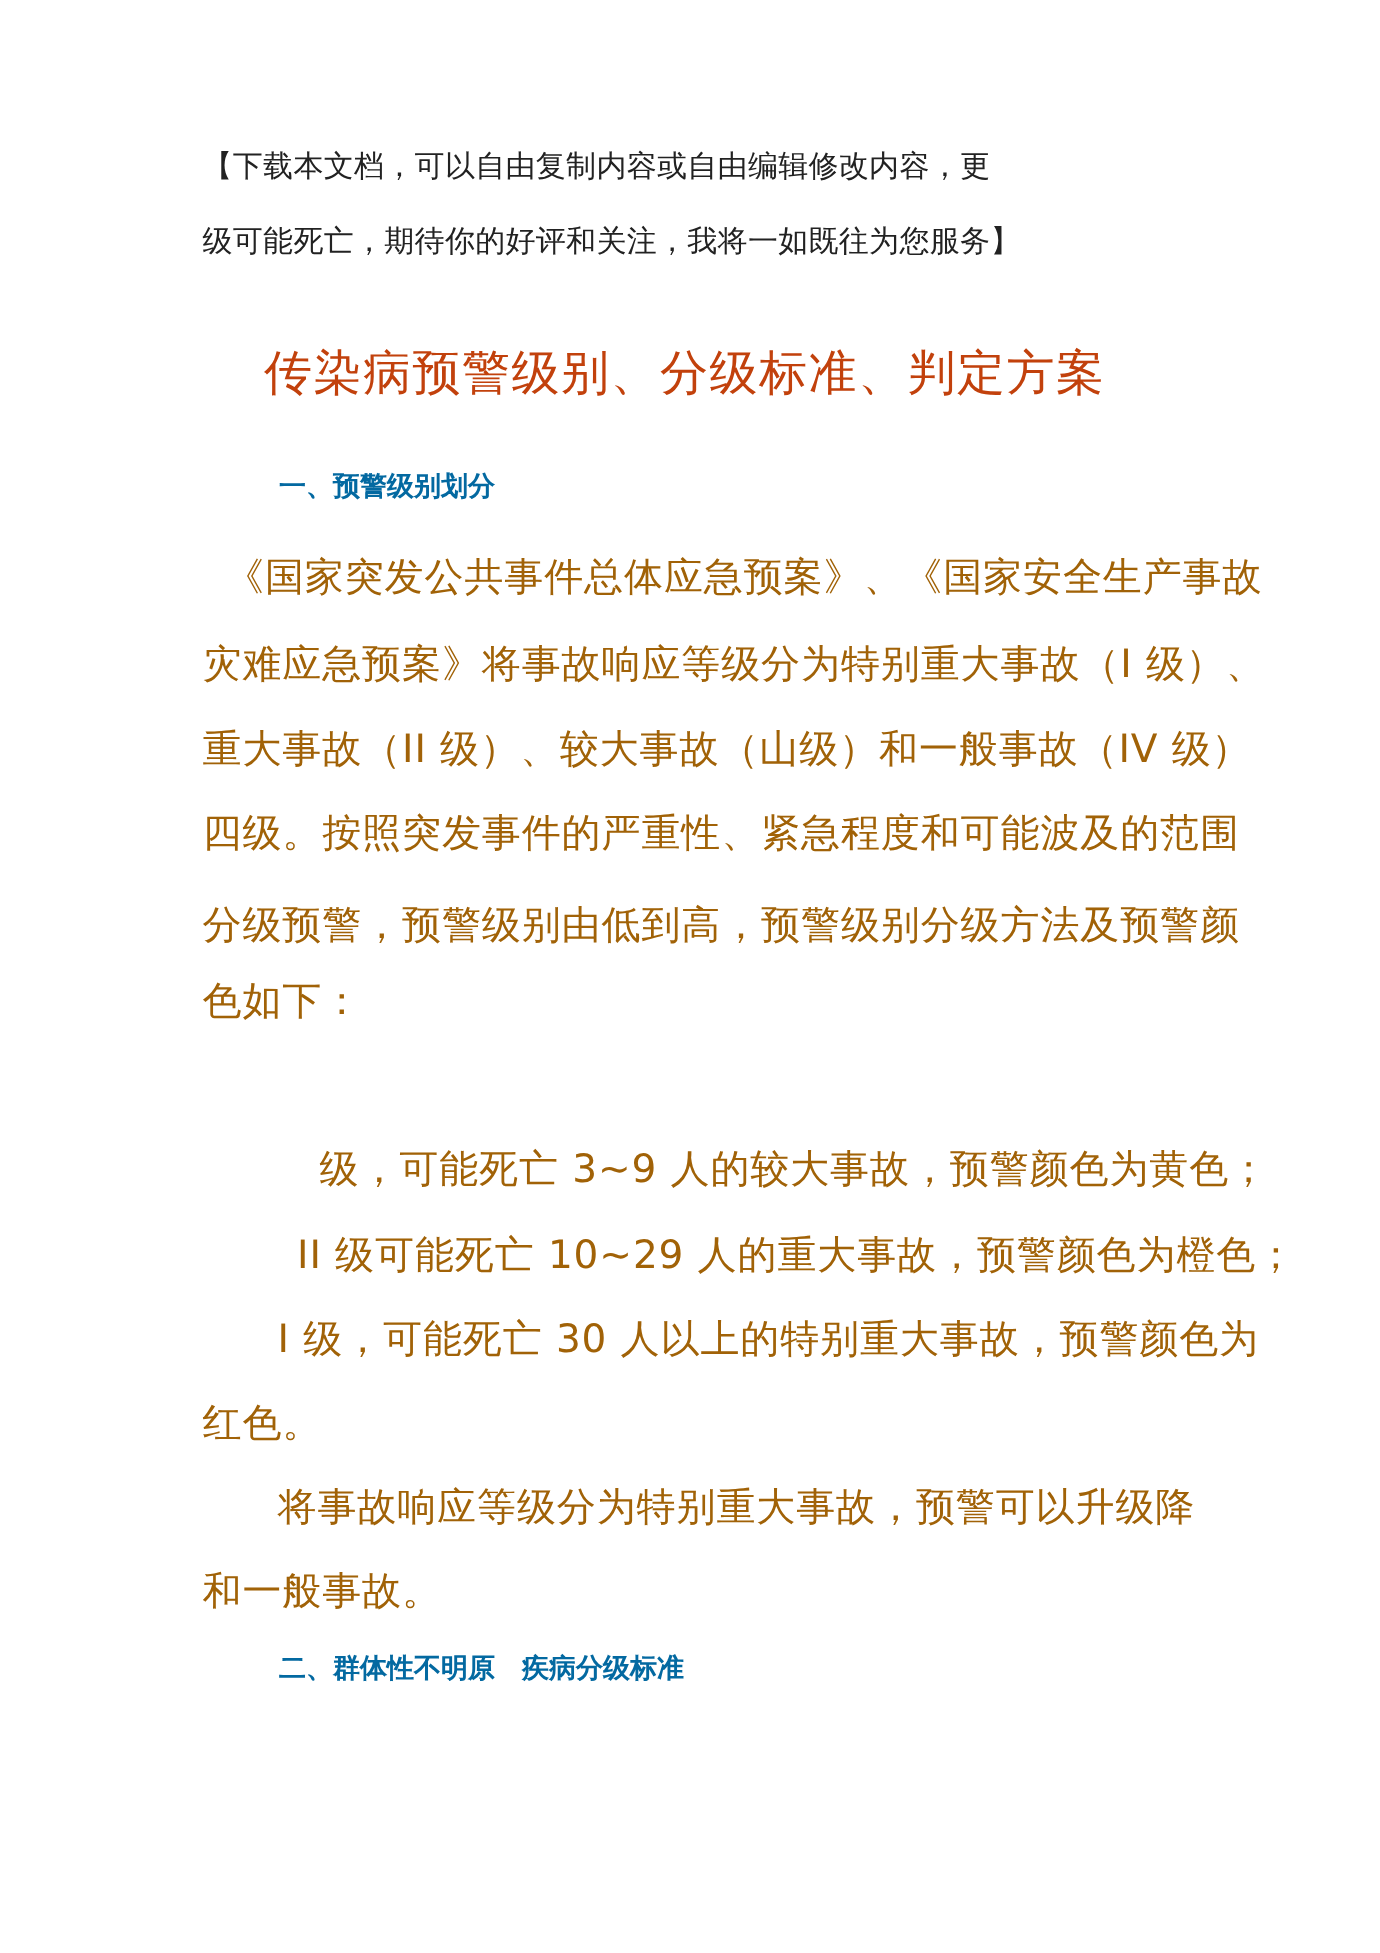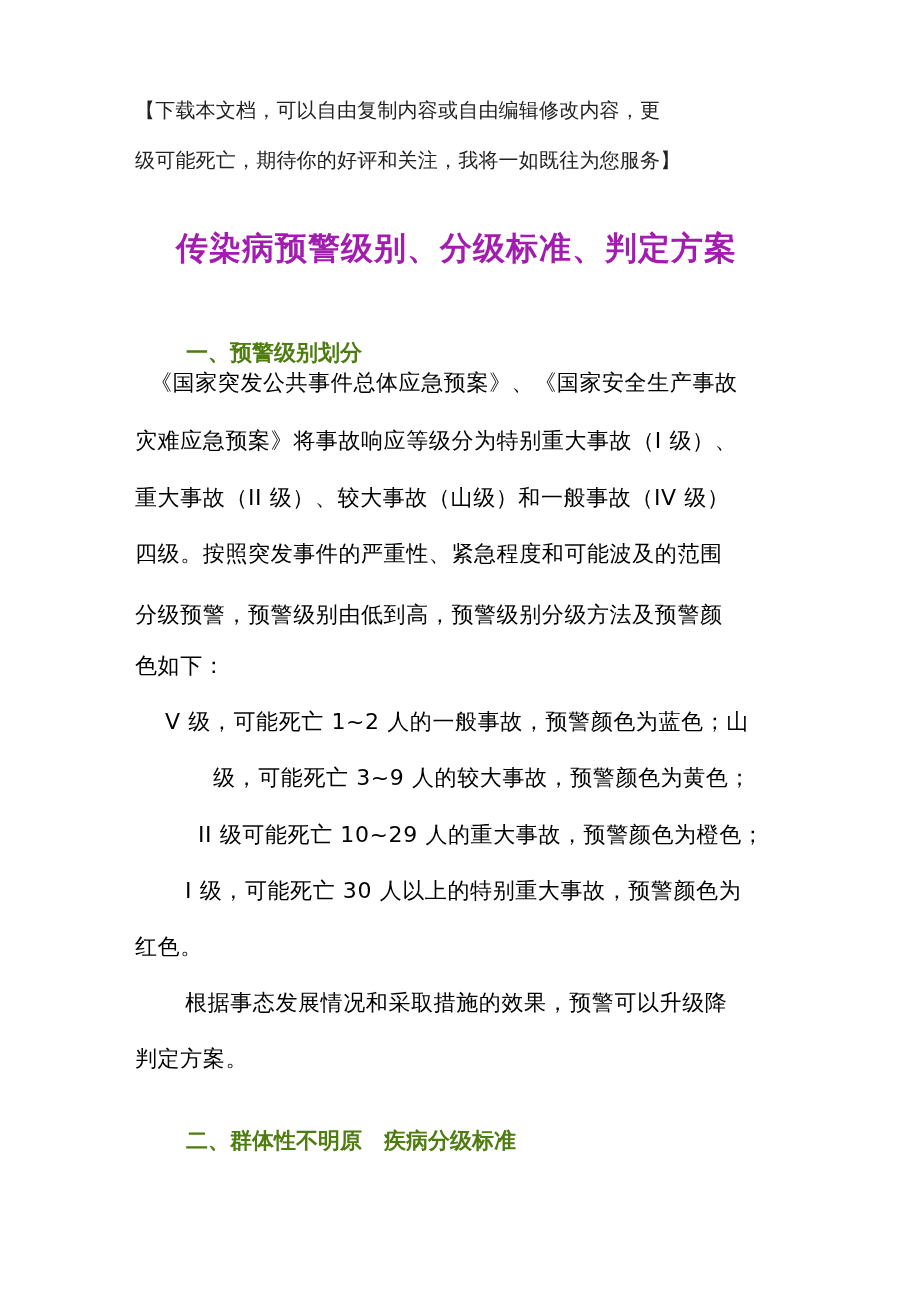--- a/index.html
+++ b/index.html
@@ -28,33 +28,32 @@
     line-height: 1;
   }
   .notice {
     font-family: "DejaVu Serif", "Liberation Serif", serif;
     font-size: 20px;
     color: #222222;
     letter-spacing: 0.2px;
   }
   .title {
     font-size: 32px;
-    font-weight: bold;
-    color: #a21caf;
+    font-weight: normal;
+    color: #c2410c;
     letter-spacing: 1px;
   }
   .heading {
-    font-size: 22px;
+    font-size: 18px;
     font-weight: bold;
-    color: #4d7c0f;
-    margin-top: 26px;
+    color: #0369a1;
   }
   .body {
-    font-size: 22px;
-    color: #000000;
+    font-size: 26px;
+    color: #a16207;
     letter-spacing: 0.6px;
   }
 </style>
 </head>
 <body>
 
 <div class="page">
 
   <div class="line notice" style="left:135px; top:100px;">【下载本文档，可以自由复制内容或自由编辑修改内容，更</div>
   <div class="line notice" style="left:135px; top:150px;">级可能死亡，期待你的好评和关注，我将一如既往为您服务】</div>
@@ -63,24 +62,23 @@
 
   <div class="line heading" style="left:186px; top:316px;">一、预警级别划分</div>
 
   <div class="line body" style="left:150px; top:372px;">《国家突发公共事件总体应急预案》、《国家安全生产事故</div>
   <div class="line body" style="left:135px; top:430px;">灾难应急预案》将事故响应等级分为特别重大事故（I 级）、</div>
   <div class="line body" style="left:135px; top:487px;">重大事故（II 级）、较大事故（山级）和一般事故（IV 级）</div>
   <div class="line body" style="left:135px; top:543px;">四级。按照突发事件的严重性、紧急程度和可能波及的范围</div>
   <div class="line body" style="left:135px; top:604px;">分级预警，预警级别由低到高，预警级别分级方法及预警颜</div>
   <div class="line body" style="left:135px; top:655px;">色如下：</div>
 
-  <div class="line body" style="left:165px; top:711px;">V 级，可能死亡 1~2 人的一般事故，预警颜色为蓝色；山</div>
   <div class="line body" style="left:213px; top:767px;text-align:center;">级，可能死亡 3~9 人的较大事故，预警颜色为黄色；</div>
   <div class="line body" style="left:185px; top:824px;margin-left:13px;">II 级可能死亡 10~29 人的重大事故，预警颜色为橙色；</div>
   <div class="line body" style="left:185px; top:880px;">I 级，可能死亡 30 人以上的特别重大事故，预警颜色为</div>
   <div class="line body" style="left:135px; top:936px;">红色。</div>
 
-  <div class="line body" style="left:185px; top:992px;">根据事态发展情况和采取措施的效果，预警可以升级降</div>
-  <div class="line body" style="left:135px; top:1048px;">判定方案。</div>
+  <div class="line body" style="left:185px; top:992px;">将事故响应等级分为特别重大事故，预警可以升级降</div>
+  <div class="line body" style="left:135px; top:1048px;">和一般事故。</div>
 
   <div class="line heading" style="left:186px; top:1104px;">二、群体性不明原　疾病分级标准</div>
 
 </div>
 
 </body></html>

